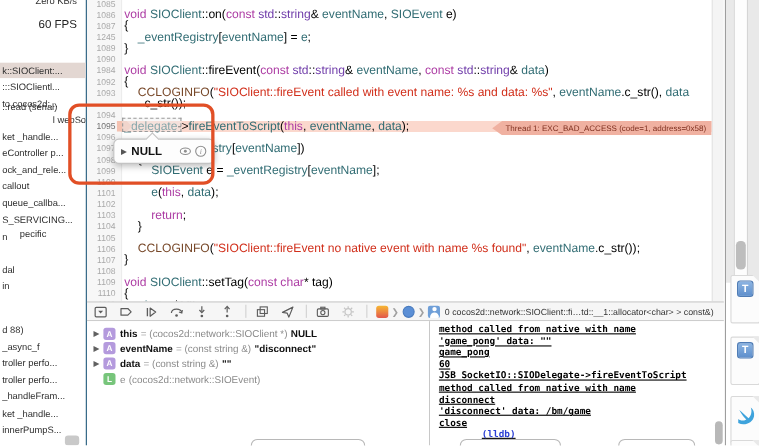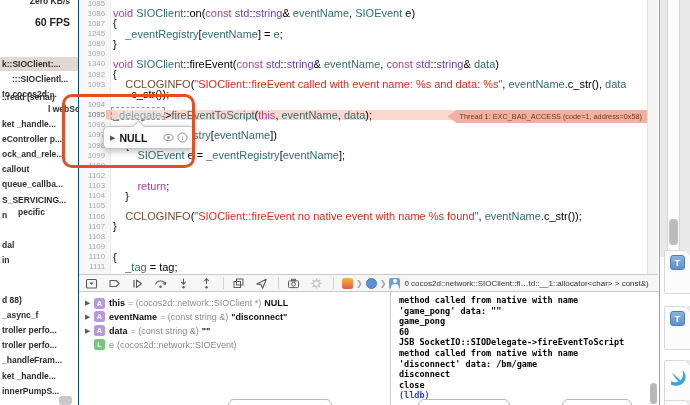--- a/index.html
+++ b/index.html
@@ -1,19 +1,19 @@
 <!DOCTYPE html>
 <html><head>
 <meta charset="utf-8">
 <style>
   html,body{margin:0;padding:0;}
   body{width:690px;height:405px;position:relative;overflow:hidden;background:#fff;
        font-family:"Liberation Sans",sans-serif;-webkit-font-smoothing:antialiased;}
   
-  #navigator{position:absolute;left:0;top:0;width:78px;height:405px;background:#fff;border-right:1px solid #0c4a6e;overflow:hidden;font-weight:bold;}
+  #navigator{position:absolute;left:0;top:0;width:78px;height:405px;background:#fff;border-right:1px solid #0c4a6e;overflow:hidden;}
   .gauge{position:absolute;right:8px;font-size:8.5px;color:#333;white-space:nowrap;}
   .gauge.big{font-size:10.5px;color:#222;}
   .nav-row{position:absolute;left:0;width:78px;height:14px;font-size:8.5px;color:#2e2e2e;
            white-space:nowrap;overflow:hidden;line-height:14px;padding-left:2px;box-sizing:border-box;}
   .nav-row.selected{background:#e3d7d2;}
   .nav-nub{position:absolute;left:59px;top:396px;width:13px;height:9px;background:#c9c9c9;border-radius:3px;}
   
   #editor{position:absolute;left:79px;top:0;width:579px;height:274px;background:#fff;overflow:hidden;}
   #gutter-bg{position:absolute;left:0;top:0;width:31px;height:274px;background:#f7f7f7;border-right:1px solid #ececec;}
   #scroll-lane{position:absolute;right:0;top:0;width:10px;height:274px;background:#f4f4f4;border-left:1px solid #e3e3e3;}
@@ -60,22 +60,22 @@
              display:flex;align-items:center;justify-content:center;margin-right:4px;flex:none;}
   .var-badge.A{background:#b49add;} .var-badge.L{background:#77c57b;}
   .var-name{font-weight:bold;color:#111;margin-right:3px;}
   .var-name.dim{font-weight:normal;color:#8a8a8a;}
   .var-pre{color:#8a8a8a;margin-right:3px;}
   .var-val{font-weight:bold;color:#111;}
   #split-divider{position:absolute;left:390px;top:292px;width:1px;height:113px;background:#c8c8c8;}
   
   #console{position:absolute;left:391px;top:292px;width:267px;height:113px;background:#fff;overflow:hidden;
            font-family:"DejaVu Sans Mono",monospace;font-size:8.5px;font-weight:bold;line-height:10.6px;
-           padding:3px 0 0 8px;box-sizing:border-box;color:#000;}
-  #console .lldb{color:#2b3fd4;}
+           padding:3px 0 0 8px;box-sizing:border-box;color:#000;text-decoration:underline;}
+  #console .lldb{color:#2b3fd4;margin-left:39px;}
   #console-thumb{position:absolute;left:650px;top:383px;width:7px;height:21px;background:#b8b8b8;border-radius:3.5px;}
   
   .cut-bar{position:absolute;top:399px;height:12px;border:1px solid #b8b8b8;border-radius:6px;background:#fff;box-sizing:border-box;}
   
   #right-strip{position:absolute;left:659px;top:0;width:31px;height:405px;background:#fff;border-left:1px solid #9e9e9e;box-sizing:border-box;}
   #rs-top{position:absolute;left:0;top:0;width:31px;height:257px;background:#e9e9e9;}
   #rs-lane{position:absolute;left:7px;top:0;width:13px;height:257px;background:#fdfdfd;border-left:1px solid #d5d5d5;border-right:1px solid #d5d5d5;box-sizing:border-box;}
   #rs-thumb{position:absolute;left:9px;top:219px;width:9px;height:26px;background:#bdbdbd;border-radius:4px;}
   .doc{position:absolute;left:4px;width:27px;height:44px;background:#fcfcfc;border:1px solid #d9d9d9;border-radius:2px;box-sizing:border-box;}
   .doc:before{content:"";position:absolute;right:-1px;top:-1px;border-style:solid;border-width:0 7px 7px 0;border-color:transparent #e9e9e9 transparent transparent;}
@@ -86,21 +86,21 @@
 </style>
 </head>
 <body>
 
 <div id="navigator">
   <div class="gauge" style="top:-4px">Zero KB/s</div>
   <div class="gauge big" style="top:16px">60 FPS</div>
   <div id="nav-frames">
       <div class="nav-row" style="top: 42px; margin-top: 48px;">..read (serial)</div>
       <div class="nav-row selected" style="top: 57.05px;">k::SIOClient:...</div>
-      <div class="nav-row" style="top: 72.1px; margin-left: 10px;">:::SIOClientl...</div>
+      <div class="nav-row" style="top: 72.1px;">:::SIOClientl...</div>
       <div class="nav-row" style="top: 87.15px;">to cocos2d:...</div>
       <div class="nav-row" style="top: 102.2px; padding-left: 48px;">l webSocke...</div>
       <div class="nav-row" style="top: 117.25px;">ket _handle...</div>
       <div class="nav-row" style="top: 132.3px;">eController p...</div>
       <div class="nav-row" style="top: 147.35px;">ock_and_rele...</div>
       <div class="nav-row" style="top: 162.4px;">callout</div>
       <div class="nav-row" style="top: 177.45px;">queue_callba...</div>
       <div class="nav-row" style="top: 192.5px;">S_SERVICING...</div>
       <div class="nav-row" style="top: 207.55px;">n</div>
       <div class="nav-row" style="top: 205px; margin-left: 16px;">pecific</div>
@@ -139,21 +139,21 @@
       </div>
       <div class="line">
         <span class="num">1089</span>
         <span class="code"><span class="pl">}</span></span>
       </div>
       <div class="line">
         <span class="num">1090</span>
         <span class="code"></span>
       </div>
       <div class="line">
-        <span class="num">1340</span>
+        <span class="num">1984</span>
         <span class="code"><span class="kw">void</span><span class="pl"> </span><span class="ty">SIOClient</span><span class="pl">::fireEvent(</span><span class="kw">const</span><span class="pl"> </span><span class="ns">std</span><span class="pl">::</span><span class="ns">string</span><span class="pl">&amp; </span><span class="ty">eventName</span><span class="pl">, </span><span class="kw">const</span><span class="pl"> </span><span class="ns">std</span><span class="pl">::</span><span class="ns">string</span><span class="pl">&amp; </span><span class="ty">data</span><span class="pl">)</span></span>
       </div>
       <div class="line">
         <span class="num">1092</span>
         <span class="code"><span class="pl">{</span></span>
       </div>
       <div class="line">
         <span class="num">1093</span>
         <span class="code"><span class="pl">    </span><span class="mac">CCLOGINFO</span><span class="pl">(</span><span class="str">"SIOClient::fireEvent called with event name: %s and data: %s"</span><span class="pl">, </span><span class="ty">eventName</span><span class="pl">.c_str(), </span><span class="ty">data</span></span>
       </div>
@@ -183,20 +183,24 @@
       </div>
       <div class="line">
         <span class="num">1099</span>
         <span class="code"><span class="pl">        </span><span class="ty">SIOEvent</span><span class="pl"> e = </span><span class="ty">_eventRegistry</span><span class="pl">[</span><span class="ty">eventName</span><span class="pl">];</span></span>
       </div>
       <div class="line">
         <span class="num">1100</span>
         <span class="code"></span>
       </div>
       <div class="line">
+        <span class="num">1101</span>
+        <span class="code"><span class="pl">        </span><span class="ty">e</span><span class="pl">(</span><span class="kw">this</span><span class="pl">, </span><span class="ty">data</span><span class="pl">);</span></span>
+      </div>
+      <div class="line">
         <span class="num">1102</span>
         <span class="code"></span>
       </div>
       <div class="line">
         <span class="num">1103</span>
         <span class="code"><span class="pl">        </span><span class="kw">return</span><span class="pl">;</span></span>
       </div>
       <div class="line">
         <span class="num">1104</span>
         <span class="code"><span class="pl">    }</span></span>
@@ -212,20 +216,21 @@
       <div class="line">
         <span class="num">1107</span>
         <span class="code"><span class="pl">}</span></span>
       </div>
       <div class="line">
         <span class="num">1108</span>
         <span class="code"></span>
       </div>
       <div class="line">
         <span class="num">1109</span>
+        <span class="code"><span class="kw">void</span><span class="pl"> </span><span class="ty">SIOClient</span><span class="pl">::setTag(</span><span class="kw">const</span><span class="pl"> </span><span class="kw">char</span><span class="pl">* tag)</span></span>
       </div>
       <div class="line">
         <span class="num">1110</span>
         <span class="code"><span class="pl">{</span></span>
       </div>
       <div class="line">
         <span class="num">1111</span>
         <span class="code"><span class="pl">    </span><span class="ty">_tag</span><span class="pl"> = tag;</span></span>
       </div>
     </div>
@@ -342,22 +347,22 @@
 <div id="split-divider"></div>
 
 <div id="console">
   <div id="console-lines">
       <div>method called from native with name</div>
       <div>'game_pong' data: ""</div>
       <div>game_pong</div>
       <div>60</div>
       <div>JSB SocketIO::SIODelegate-&gt;fireEventToScript</div>
       <div>method called from native with name</div>
+      <div>disconnect</div>
       <div>'disconnect' data: /bm/game</div>
-      <div>disconnect</div>
       <div>close</div>
     </div>
   <div class="lldb">(lldb)</div>
 </div>
 <div id="console-thumb"></div>
 
 <div class="cut-bar" style="left:228px;width:104px"></div>
 <div class="cut-bar" style="left:418px;width:92px"></div>
 <div class="cut-bar" style="left:562px;width:70px"></div>
 

